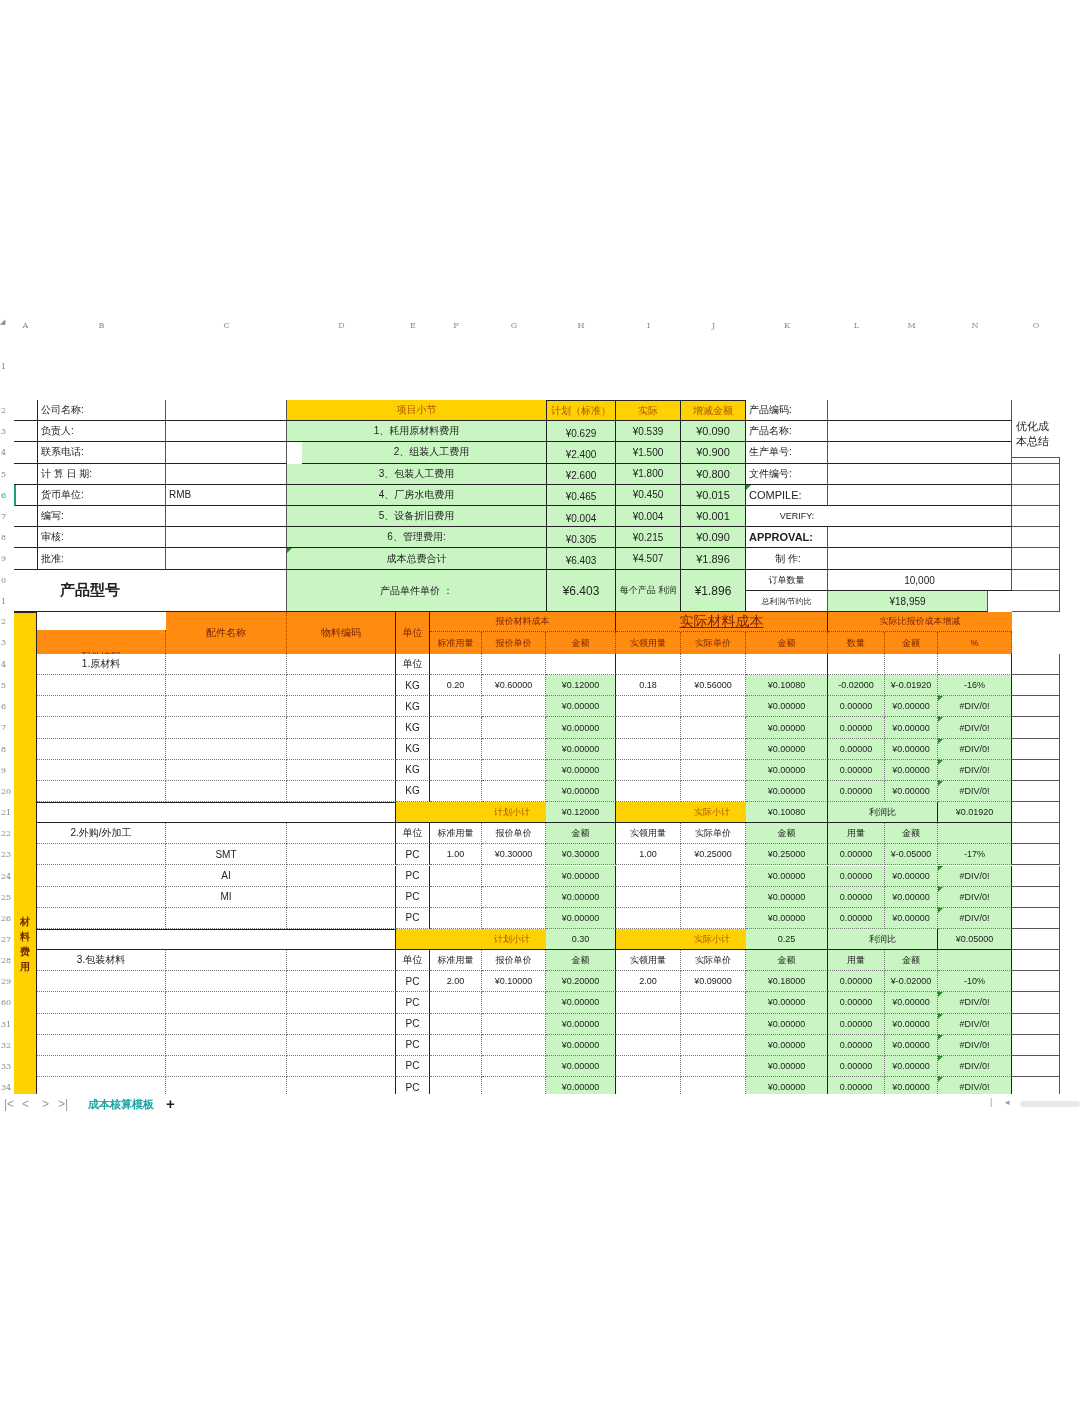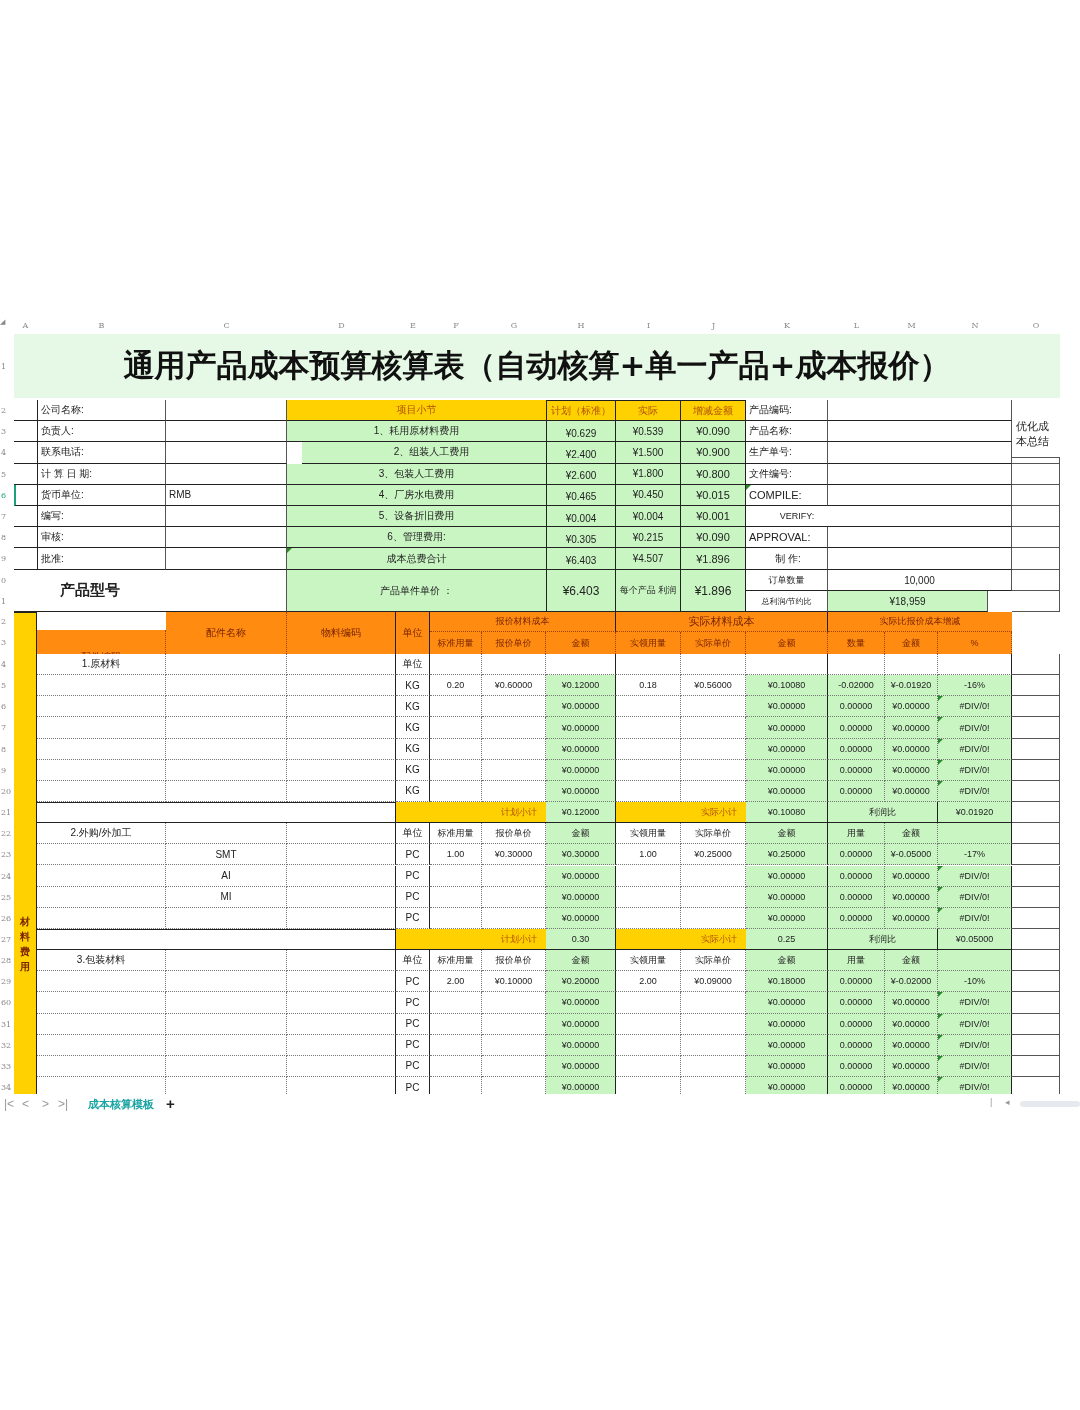--- a/index.html
+++ b/index.html
@@ -5,21 +5,21 @@
   * { box-sizing: border-box; margin: 0; padding: 0; }
   html, body { width: 1080px; height: 1410px; background: #ffffff; overflow: hidden; }
   body { font-family: "Liberation Sans", "DejaVu Sans", sans-serif; color: #222; position: relative; }
   .sheet { position: absolute; left: 0; top: 318px; width: 1080px; height: 776px; }
   .colhdr { position: absolute; top: 0; height: 16px; font-family: "DejaVu Serif", serif; font-size: 8px; color: #888; text-align: center; line-height: 16px; }
   .rowhdr { position: absolute; left: 0; width: 14px; font-family: "DejaVu Serif", serif; font-size: 8px; color: #888; text-align: left; padding-left: 1px; }
   .rowhdr.active { color: #1aa37a; }
   .corner { position: absolute; left: 0; top: 0; width: 10px; height: 14px; font-size: 7px; color: #888; }
   .c { position: absolute; font-size: 10px; display: flex; align-items: center; justify-content: center; white-space: nowrap; overflow: hidden; }
   .l { justify-content: flex-start; padding-left: 3px; }
-  .r { justify-content: flex-end; padding-right: 9px; }
+  .r { justify-content: flex-end; padding-right: 16px; }
   .title { background: #e6f9e6; font-weight: bold; font-size: 31px; color: #111; font-family: "DejaVu Sans", sans-serif; letter-spacing: 0px; }
   .green { background: #c9f5c3; }
   .yellow { background: #ffd100; color: #b05000; }
   .orange { background: #ff8c10; color: #7a2400; }
   .white { background: #fff; }
   .big { font-size: 15px; font-weight: bold; }
   .tri::before { content: ""; position: absolute; left: 0; top: 0; border-top: 5px solid #2a8a2a; border-right: 5px solid transparent; }
   .vertlabel { position: absolute; font-size: 10px; font-weight: bold; color: #7a2400; line-height: 15px; text-align: center; width: 22px; }
   .tabbar { position: absolute; left: 0; top: 1094px; width: 1080px; height: 22px; background: #fff; }
   .tabnav { position: absolute; top: 3px; font-size: 12px; color: #999; }
@@ -80,21 +80,20 @@
       <div class="rowhdr" style="top: 610.95px; height: 21.15px; line-height: 21.15px;">27</div>
       <div class="rowhdr" style="top: 632.1px; height: 21.15px; line-height: 21.15px;">28</div>
       <div class="rowhdr" style="top: 653.25px; height: 21.15px; line-height: 21.15px;">29</div>
       <div class="rowhdr" style="top: 674.4px; height: 21.15px; line-height: 21.15px;">60</div>
       <div class="rowhdr" style="top: 695.55px; height: 21.15px; line-height: 21.15px;">31</div>
       <div class="rowhdr" style="top: 716.7px; height: 21.15px; line-height: 21.15px;">32</div>
       <div class="rowhdr" style="top: 737.85px; height: 21.15px; line-height: 21.15px;">33</div>
       <div class="rowhdr" style="top: 759px; height: 21.15px; line-height: 21.15px;">34</div>
     </div>
 
-  <div class="c title" style="left:14px;top:16px;width:1046px;height:64px;">通用产品成本预算核算表（自动核算+单一产品+成本报价）</div>
 
   <div id="cells">
       <div class="c white" style="left: 14px; top: 82px; width: 23px; height: 21.2px; border-bottom: 1px solid rgb(34, 34, 34);"></div>
       <div class="c white l" style="left: 37px; top: 82px; width: 129px; height: 21.2px; border-right: 1px solid rgb(85, 85, 85); border-bottom: 1px solid rgb(34, 34, 34); border-left: 1px solid rgb(34, 34, 34);">公司名称:</div>
       <div class="c white l" style="left: 166px; top: 82px; width: 121px; height: 21.2px; border-right: 1px solid rgb(85, 85, 85); border-bottom: 1px solid rgb(34, 34, 34);"></div>
       <div class="c white" style="left: 14px; top: 103.2px; width: 23px; height: 21.2px; border-bottom: 1px solid rgb(34, 34, 34);"></div>
       <div class="c white l" style="left: 37px; top: 103.2px; width: 129px; height: 21.2px; border-right: 1px solid rgb(85, 85, 85); border-bottom: 1px solid rgb(34, 34, 34); border-left: 1px solid rgb(34, 34, 34);">负责人:</div>
       <div class="c white l" style="left: 166px; top: 103.2px; width: 121px; height: 21.2px; border-right: 1px solid rgb(85, 85, 85); border-bottom: 1px solid rgb(34, 34, 34);"></div>
       <div class="c white" style="left: 14px; top: 124.4px; width: 23px; height: 21.2px; border-bottom: 1px solid rgb(34, 34, 34);"></div>
       <div class="c white l" style="left: 37px; top: 124.4px; width: 129px; height: 21.2px; border-right: 1px solid rgb(85, 85, 85); border-bottom: 1px solid rgb(34, 34, 34); border-left: 1px solid rgb(34, 34, 34);">联系电话:</div>
@@ -161,40 +160,40 @@
       <div class="c white" style="left: 1012px; top: 124.4px; width: 48px; height: 21.2px; border-bottom: 1px solid rgb(85, 85, 85); border-right: 1px solid rgb(85, 85, 85);"></div>
       <div class="c white l" style="left: 746px; top: 145.6px; width: 82px; height: 21.2px; border-bottom: 1px solid rgb(34, 34, 34); border-right: 1px solid rgb(85, 85, 85);">文件编号:</div>
       <div class="c white" style="left: 828px; top: 145.6px; width: 184px; height: 21.2px; border-bottom: 1px solid rgb(34, 34, 34); border-right: 1px solid rgb(85, 85, 85);"></div>
       <div class="c white" style="left: 1012px; top: 145.6px; width: 48px; height: 21.2px; border-bottom: 1px solid rgb(85, 85, 85); border-right: 1px solid rgb(85, 85, 85);"></div>
       <div class="c white l tri" style="left: 746px; top: 166.8px; width: 82px; height: 21.2px; border-bottom: 1px solid rgb(34, 34, 34); border-right: 1px solid rgb(85, 85, 85); font-size: 11px;">COMPILE:</div>
       <div class="c white" style="left: 828px; top: 166.8px; width: 184px; height: 21.2px; border-bottom: 1px solid rgb(34, 34, 34); border-right: 1px solid rgb(85, 85, 85);"></div>
       <div class="c white" style="left: 1012px; top: 166.8px; width: 48px; height: 21.2px; border-bottom: 1px solid rgb(85, 85, 85); border-right: 1px solid rgb(85, 85, 85);"></div>
       <div class="c white l" style="left: 746px; top: 188px; width: 100px; height: 21.2px; border-bottom: 1px solid rgb(34, 34, 34); border-right: 1px solid rgb(85, 85, 85); font-size: 9px; justify-content: center;">VERIFY:</div>
       <div class="c white" style="left: 828px; top: 188px; width: 184px; height: 21.2px; border-bottom: 1px solid rgb(34, 34, 34); border-right: 1px solid rgb(85, 85, 85);"></div>
       <div class="c white" style="left: 1012px; top: 188px; width: 48px; height: 21.2px; border-bottom: 1px solid rgb(85, 85, 85); border-right: 1px solid rgb(85, 85, 85);"></div>
-      <div class="c white l" style="left: 746px; top: 209.2px; width: 82px; height: 21.2px; border-bottom: 1px solid rgb(34, 34, 34); border-right: 1px solid rgb(85, 85, 85); font-size: 11px;">APPROVAL:</div>
+      <div class="c white l" style="left: 746px; top: 209.2px; width: 82px; height: 21.2px; border-bottom: 1px solid rgb(34, 34, 34); border-right: 1px solid rgb(85, 85, 85); font-size: 11px; font-weight: bold;">APPROVAL:</div>
       <div class="c white" style="left: 828px; top: 209.2px; width: 184px; height: 21.2px; border-bottom: 1px solid rgb(34, 34, 34); border-right: 1px solid rgb(85, 85, 85);"></div>
       <div class="c white" style="left: 1012px; top: 209.2px; width: 48px; height: 21.2px; border-bottom: 1px solid rgb(85, 85, 85); border-right: 1px solid rgb(85, 85, 85);"></div>
       <div class="c white l" style="left: 746px; top: 230.4px; width: 82px; height: 21.6px; border-bottom: 1px solid rgb(34, 34, 34); border-right: 1px solid rgb(85, 85, 85); justify-content: center;">制 作:</div>
       <div class="c white" style="left: 828px; top: 230.4px; width: 184px; height: 21.6px; border-bottom: 1px solid rgb(34, 34, 34); border-right: 1px solid rgb(85, 85, 85);"></div>
       <div class="c white" style="left: 1012px; top: 230.4px; width: 48px; height: 21.6px; border-bottom: 1px solid rgb(85, 85, 85); border-right: 1px solid rgb(85, 85, 85);"></div>
       <div class="c white" style="left: 1012px; top: 98px; width: 48px; height: 42.4px; align-items: flex-start; white-space: normal; font-size: 11px; line-height: 15px; padding: 3px 4px; border-bottom: 1px solid rgb(85, 85, 85);">优化成本总结</div>
       <div class="c white" style="left: 746px; top: 252px; width: 82px; height: 21px; border-bottom: 1px solid rgb(34, 34, 34); border-right: 1px solid rgb(85, 85, 85); font-size: 9px;">订单数量</div>
       <div class="c white" style="left: 828px; top: 252px; width: 184px; height: 21px; border-bottom: 1px solid rgb(34, 34, 34); border-right: 1px solid rgb(85, 85, 85);">10,000</div>
       <div class="c white" style="left: 1012px; top: 252px; width: 48px; height: 21px; border-bottom: 1px solid rgb(85, 85, 85); border-right: 1px solid rgb(85, 85, 85);"></div>
       <div class="c white" style="left: 746px; top: 273px; width: 82px; height: 21px; border-bottom: 1px solid rgb(34, 34, 34); border-right: 1px solid rgb(85, 85, 85); font-size: 8px;">总利润/节约比</div>
       <div class="c green" style="left: 828px; top: 273px; width: 160px; height: 21px; border-bottom: 1px solid rgb(34, 34, 34); border-right: 1px solid rgb(85, 85, 85);">¥18,959</div>
       <div class="c white" style="left: 1012px; top: 273px; width: 48px; height: 21px; border-bottom: 1px solid rgb(85, 85, 85); border-right: 1px solid rgb(85, 85, 85);"></div>
       <div class="c yellow" style="left: 14px; top: 294px; width: 23px; height: 486.15px; border-right: 1px solid rgb(34, 34, 34); border-top: 1px solid rgb(34, 34, 34);"></div>
       <div class="c orange" style="left: 37px; top: 312px; width: 129px; height: 54px; border-right: 1px dotted rgb(160, 64, 0);">配件编码</div>
       <div class="c orange" style="left: 166px; top: 294px; width: 121px; height: 42px; border-right: 1px dotted rgb(160, 64, 0);">配件名称</div>
       <div class="c orange" style="left: 287px; top: 294px; width: 109px; height: 42px; border-right: 1px solid rgb(34, 34, 34);">物料编码</div>
       <div class="c orange" style="left: 396px; top: 294px; width: 34px; height: 42px; border-right: 1px solid rgb(34, 34, 34);">单位</div>
       <div class="c orange" style="left: 430px; top: 294px; width: 186px; height: 20px; border-bottom: 1px dotted rgb(160, 64, 0); border-right: 1px solid rgb(34, 34, 34); font-size: 9px;">报价材料成本</div>
-      <div class="c orange" style="left: 616px; top: 294px; width: 212px; height: 20px; border-bottom: 1px dotted rgb(160, 64, 0); border-right: 1px solid rgb(34, 34, 34); font-size: 11px;">实际材料成本</div>
+      <div class="c orange" style="left: 616px; top: 294px; width: 212px; height: 20px; border-bottom: 1px dotted rgb(160, 64, 0); border-right: 1px solid rgb(34, 34, 34); font-size: 14px; text-decoration: underline;">实际材料成本</div>
       <div class="c orange" style="left: 828px; top: 294px; width: 184px; height: 20px; border-bottom: 1px dotted rgb(160, 64, 0); font-size: 9px;">实际比报价成本增减</div>
       <div class="c orange" style="left: 430px; top: 314px; width: 52px; height: 22px; border-right: 1px dotted rgb(160, 64, 0); font-size: 9px;">标准用量</div>
       <div class="c orange" style="left: 482px; top: 314px; width: 64px; height: 22px; border-right: 1px dotted rgb(160, 64, 0); font-size: 9px;">报价单价</div>
       <div class="c orange" style="left: 546px; top: 314px; width: 70px; height: 22px; border-right: 1px dotted rgb(160, 64, 0); font-size: 9px;">金额</div>
       <div class="c orange" style="left: 616px; top: 314px; width: 65px; height: 22px; border-right: 1px dotted rgb(160, 64, 0); font-size: 9px;">实领用量</div>
       <div class="c orange" style="left: 681px; top: 314px; width: 65px; height: 22px; border-right: 1px dotted rgb(160, 64, 0); font-size: 9px;">实际单价</div>
       <div class="c orange" style="left: 746px; top: 314px; width: 82px; height: 22px; border-right: 1px dotted rgb(160, 64, 0); font-size: 9px;">金额</div>
       <div class="c orange" style="left: 828px; top: 314px; width: 57px; height: 22px; border-right: 1px dotted rgb(160, 64, 0); font-size: 9px;">数量</div>
       <div class="c orange" style="left: 885px; top: 314px; width: 53px; height: 22px; border-right: 1px dotted rgb(160, 64, 0); font-size: 9px;">金额</div>
       <div class="c orange" style="left: 938px; top: 314px; width: 74px; height: 22px; border-right: 1px dotted rgb(160, 64, 0); font-size: 9px;">%</div>

